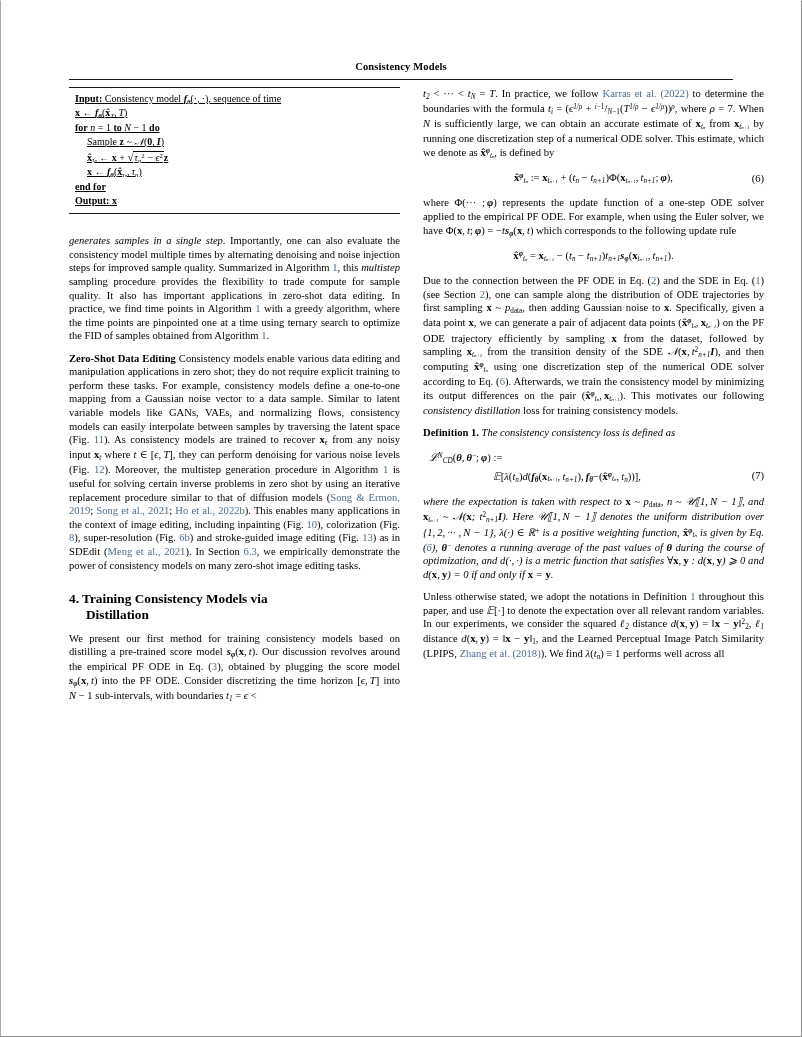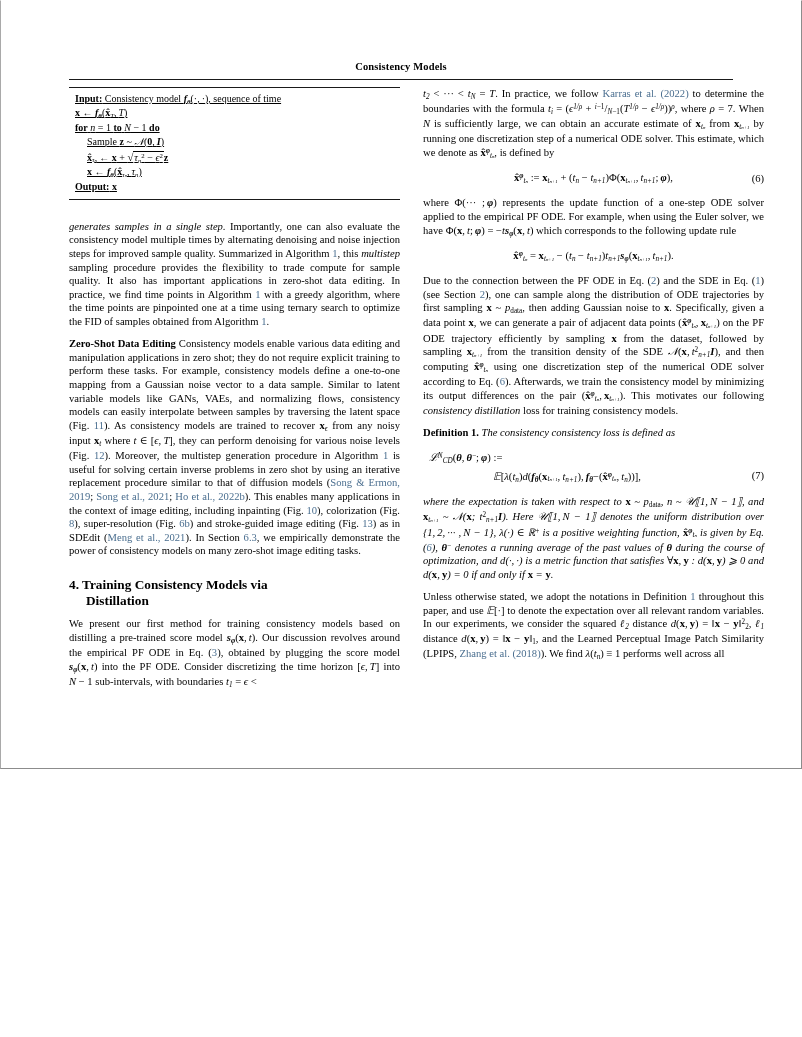--- a/index.html
+++ b/index.html
@@ -7,21 +7,21 @@
     padding: 0;
     background: #ffffff;
   }
   body {
     font-family: "Liberation Serif", "DejaVu Serif", serif;
     color: #000000;
   }
   .page {
     position: relative;
     width: 802px;
-    height: 769px;
+    height: 1037px;
     background: #ffffff;
     box-sizing: border-box;
     border-left: 1px solid #a9a9a9;
     border-right: 1px solid #8c8c8c;
     border-bottom: 1px solid #8c8c8c;
     border-top: 1px solid #ffffff;
     overflow: hidden;
     padding-left: 32px;
   }
   .running-head {
@@ -165,20 +165,23 @@
           <div class="alg-line ind1">
             Sample <span class="mb">z</span> ~ <span class="cal">𝒩</span>(<span class="mb">0</span>, <span class="mbi">I</span>)
           </div>
           <div class="alg-line ind1">
             <span class="mb">x̂</span><sub><span class="m">τ</span><span class="ss">n</span></sub> ← <span class="mb">x</span> + <span class="radical">√</span><span class="sqrt"><span class="m">τ</span><sub><span class="m">n</span></sub><sup class="rm">2</sup> − <span class="m">ϵ</span><sup class="rm">2</sup></span><span class="mb">z</span>
           </div>
           <div class="alg-line ind1">
             <span class="mb">x</span> ← <span class="mbi">f</span><sub class="mbi">θ</sub>(<span class="mb">x̂</span><sub><span class="m">τ</span><span class="ss">n</span></sub>, <span class="m">τ</span><sub><span class="m">n</span></sub>)
           </div>
           <div class="alg-line">
+            <span class="kw">end for</span>
+          </div>
+          <div class="alg-line">
             <span class="kw">Output:</span> <span class="mb">x</span>
           </div>
         </div>
       </div>
 
       <p class="body"><span class="it">generates samples in a single step.</span><span> Importantly, one can also evaluate the consistency model multiple times by alternating denoising and noise injection steps for improved sample quality. Summarized in Algorithm </span><span class="eqref">1</span><span>, this </span><span class="it">multistep</span><span> sampling procedure provides the flexibility to trade compute for sample quality. It also has important applications in zero-shot data editing. In practice, we find time points in Algorithm </span><span class="eqref">1</span><span> with a greedy algorithm, where the time points are pinpointed one at a time using ternary search to optimize the FID of samples obtained from Algorithm </span><span class="eqref">1</span><span>.</span></p>
 
       <p class="body"><span class="runin">Zero-Shot Data Editing</span><span> Consistency models enable various data editing and manipulation applications in zero shot; they do not require explicit training to perform these tasks. For example, consistency models define a one-to-one mapping from a Gaussian noise vector to a data sample. Similar to latent variable models like GANs, VAEs, and normalizing flows, consistency models can easily interpolate between samples by traversing the latent space (Fig. </span><span class="eqref">11</span><span>). As consistency models are trained to recover </span><span class="nowrap"><span class="mb">x</span><sub><span class="m">ϵ</span></sub></span><span> from any noisy input </span><span class="nowrap"><span class="mb">x</span><sub><span class="m">t</span></sub></span><span> where </span><span class="nowrap"><span class="m">t</span> ∈ [<span class="m">ϵ</span>, <span class="m">T</span>]</span><span>, they can perform denoising for various noise levels (Fig. </span><span class="eqref">12</span><span>). Moreover, the multistep generation procedure in Algorithm </span><span class="eqref">1</span><span> is useful for solving certain inverse problems in zero shot by using an iterative replacement procedure similar to that of diffusion models (</span><span class="cite">Song &amp; Ermon, 2019</span><span>; </span><span class="cite">Song et al., 2021</span><span>; </span><span class="cite">Ho et al., 2022b</span><span>). This enables many applications in the context of image editing, including inpainting (Fig. </span><span class="eqref">10</span><span>), colorization (Fig. </span><span class="eqref">8</span><span>), super-resolution (Fig. </span><span class="eqref">6b</span><span>) and stroke-guided image editing (Fig. </span><span class="eqref">13</span><span>) as in SDEdit (</span><span class="cite">Meng et al., 2021</span><span>). In Section </span><span class="eqref">6.3</span><span>, we empirically demonstrate the power of consistency models on many zero-shot image editing tasks.</span></p>
 
       <div class="sec-head">

